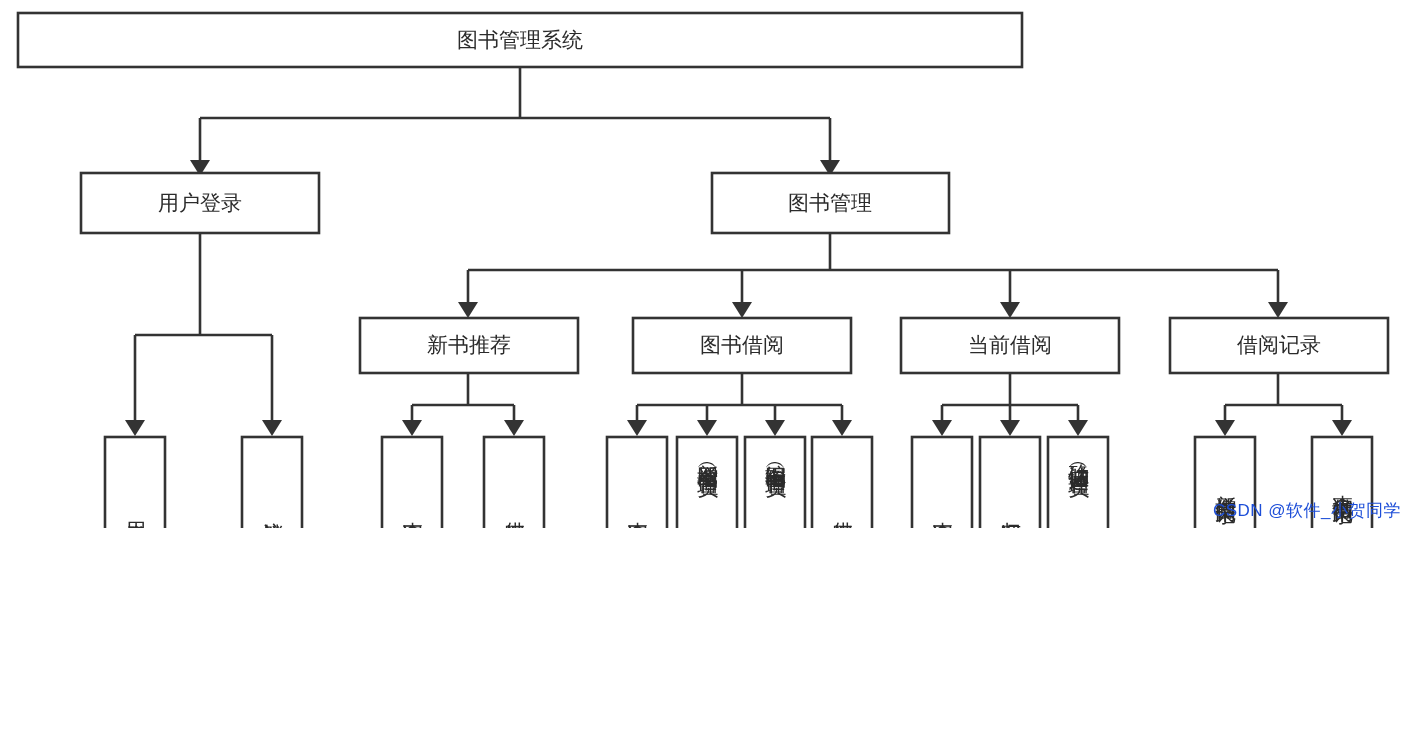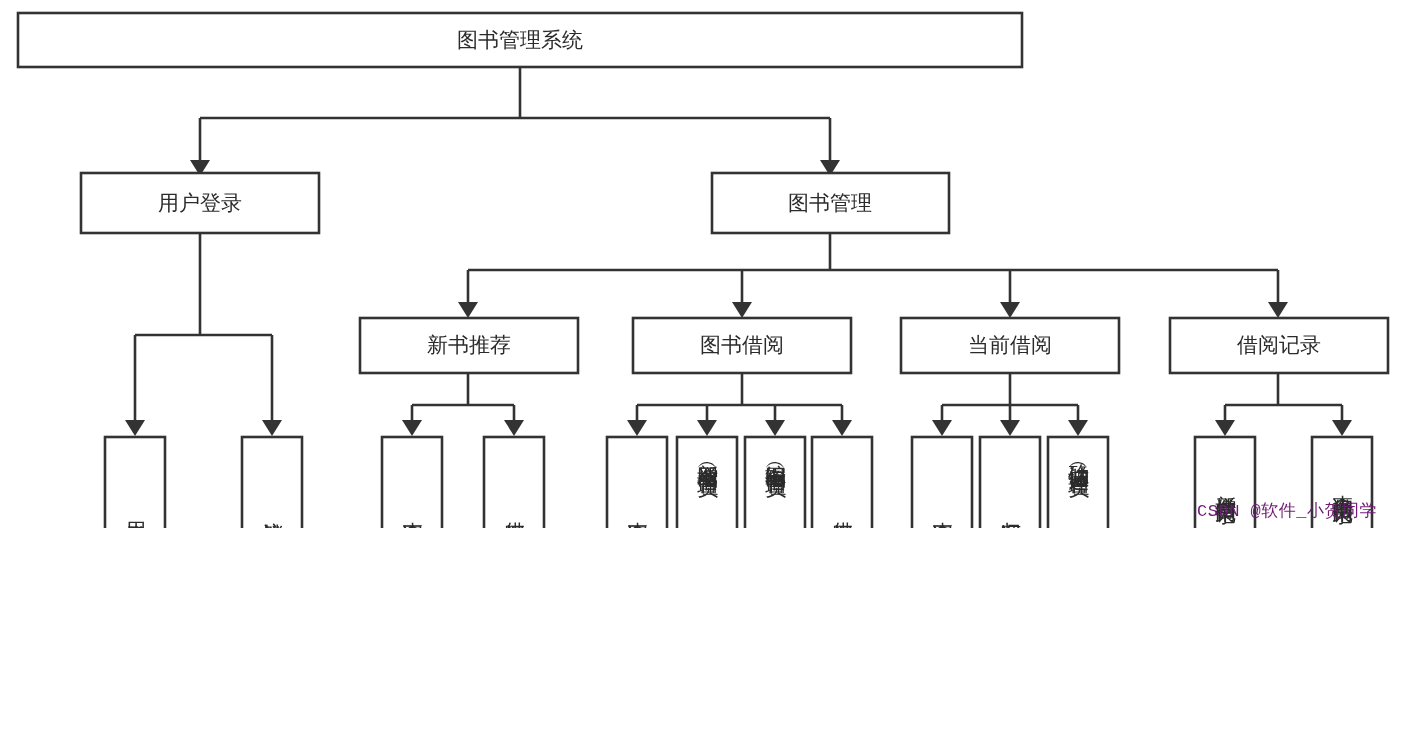--- a/index.html
+++ b/index.html
@@ -60,25 +60,25 @@
     text-orientation: upright;
     font-family: "DejaVu Sans", "Liberation Sans", sans-serif;
     font-size: 21px;
     line-height: 1.12;
     color: #2b2b2b;
     letter-spacing: 2px;
     white-space: nowrap;
   }
   .watermark {
     position: absolute;
-    right: 28px;
+    right: 4px;
     bottom: 6px;
-    font-family: Liberation Mono, monospace;
+    font-family: Liberation Sans, sans-serif;
     font-size: 17px;
-    color: #701a75;
+    color: #1d4ed8;
     letter-spacing: 0.5px;
     user-select: none;
   }
 </style>
 </head>
 <body>
 
 <div id="diagram-root">
 
   <svg id="tree-svg" viewBox="0 0 1405 747" xmlns="http://www.w3.org/2000/svg">

